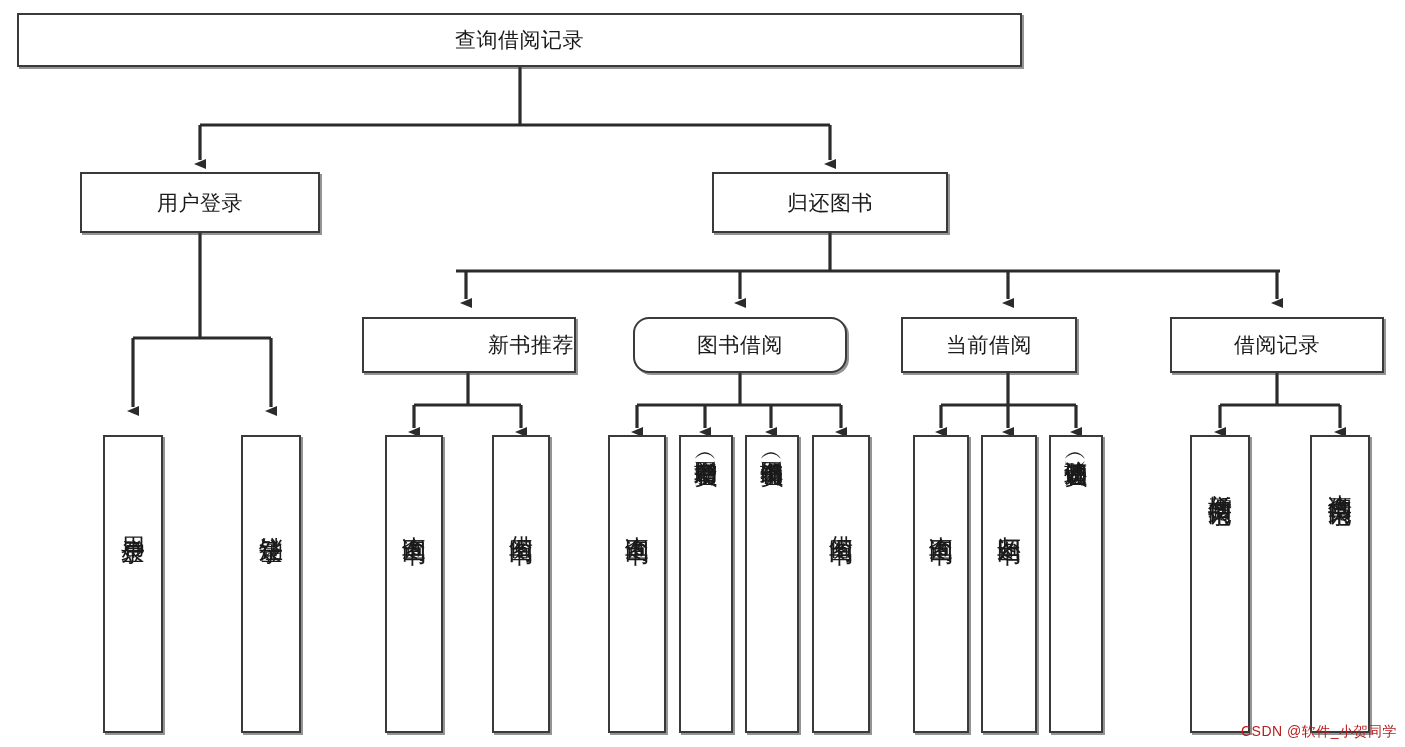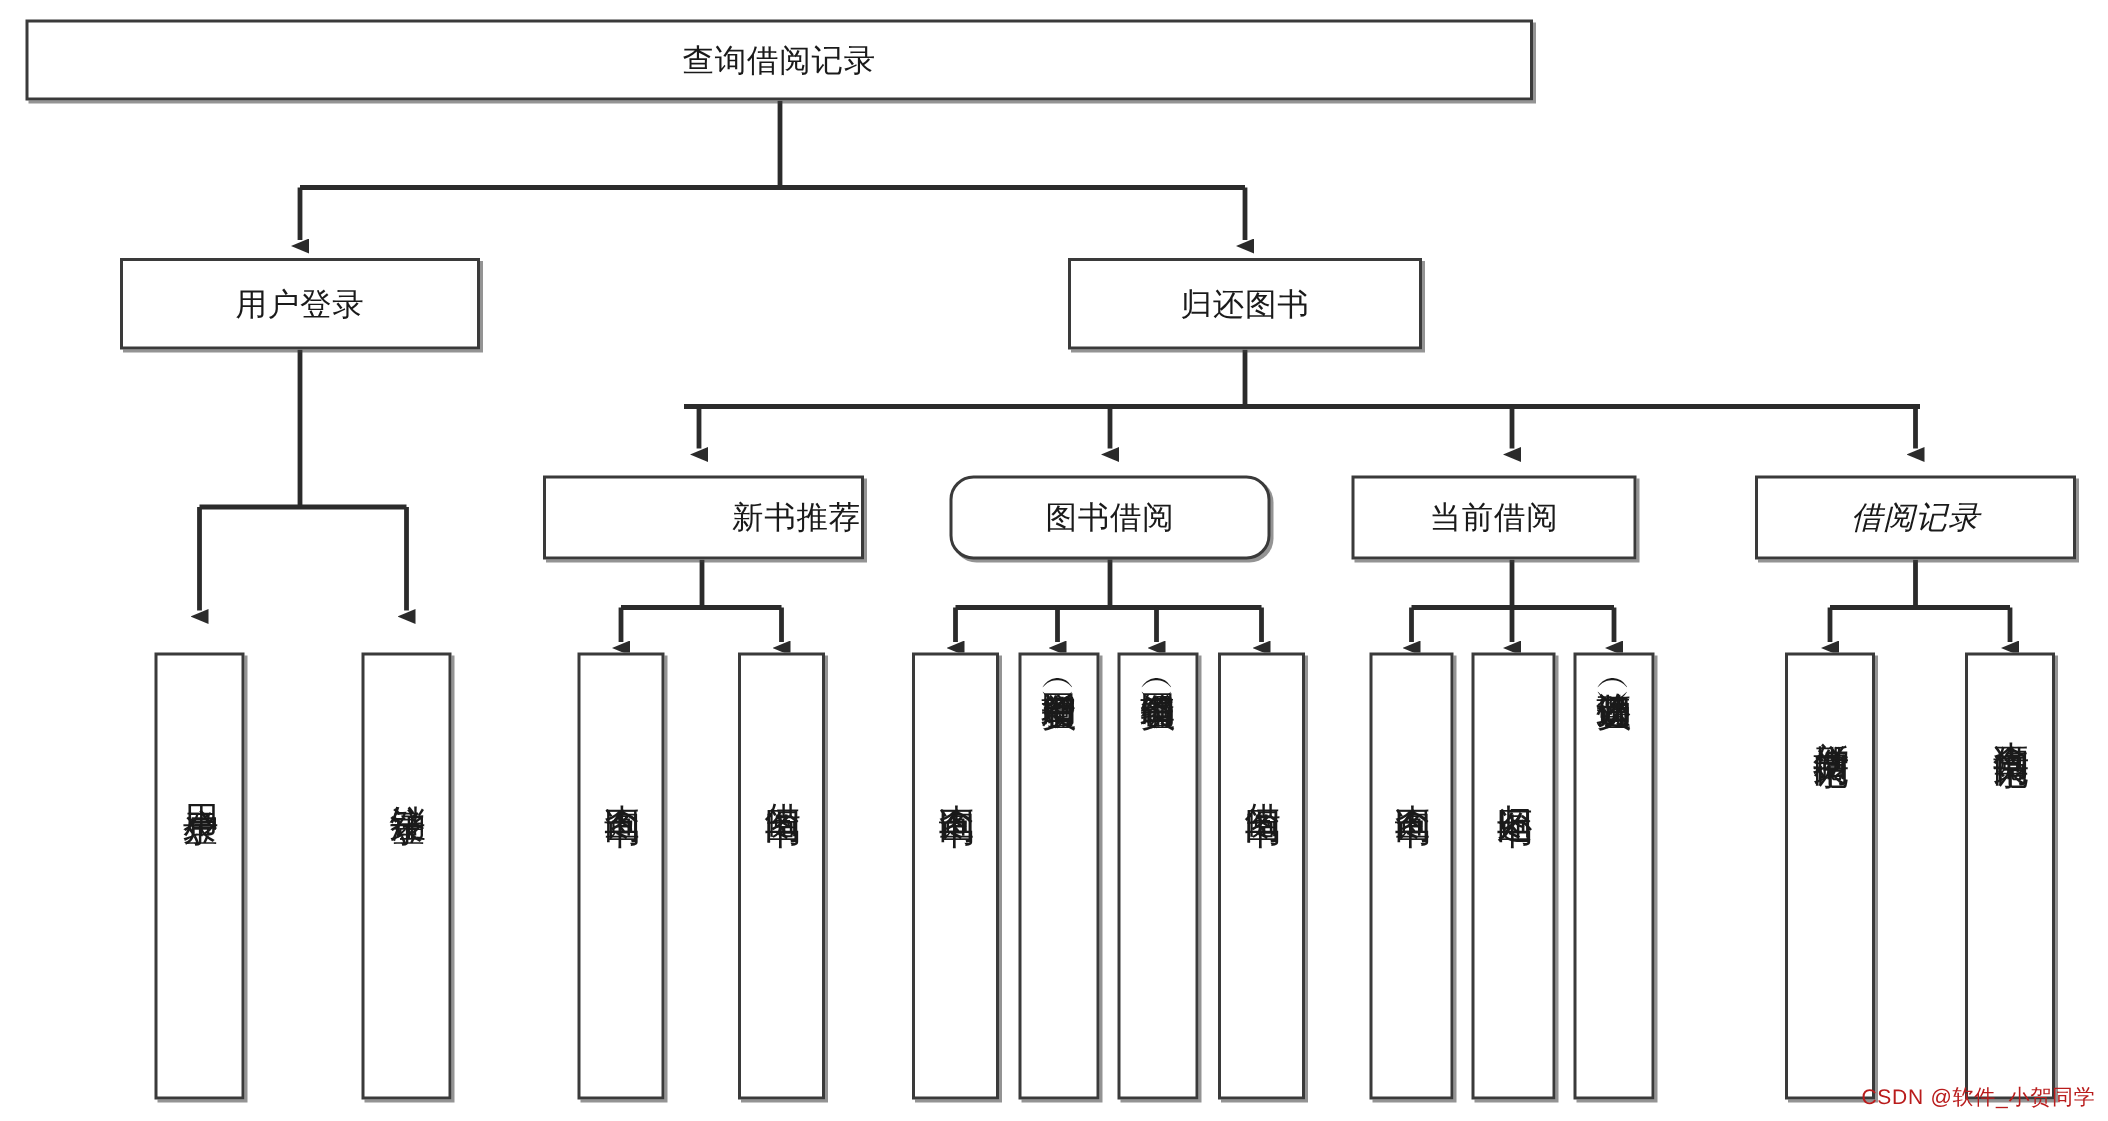--- a/index.html
+++ b/index.html
@@ -140,24 +140,24 @@
   <div class="node horiz" style="left:712px; top:172px; width:236px; height:61px;">
     <span>归还图书</span>
   </div>
 
   <div class="node horiz" style="left:362px; top:317px; width:214px; height:56px;justify-content:flex-end;">
     <span>新书推荐</span>
   </div>
   <div class="node horiz" style="left:633px; top:317px; width:214px; height:56px;border-radius:16px;">
     <span>图书借阅</span>
   </div>
-  <div class="node horiz" style="left:901px; top:317px; width:190px; height:56px;">
+  <div class="node horiz" style="left:901px; top:317px; width:176px; height:56px;">
     <span>当前借阅</span>
   </div>
-  <div class="node horiz" style="left:1170px; top:317px; width:214px; height:56px;font-style:italic;">
+  <div class="node horiz" style="left:1170px; top:317px; width:214px; height:56px;">
     <span>借阅记录</span>
   </div>
 
   <div class="node vert" style="left:103px; top:435px; width:60px; height:298px; padding-top:80px;">
     <span class="vlabel">用户登录</span>
   </div>
   <div class="node vert" style="left:241px; top:435px; width:60px; height:298px; padding-top:80px;">
     <span class="vlabel">注销登录</span>
   </div>
 

